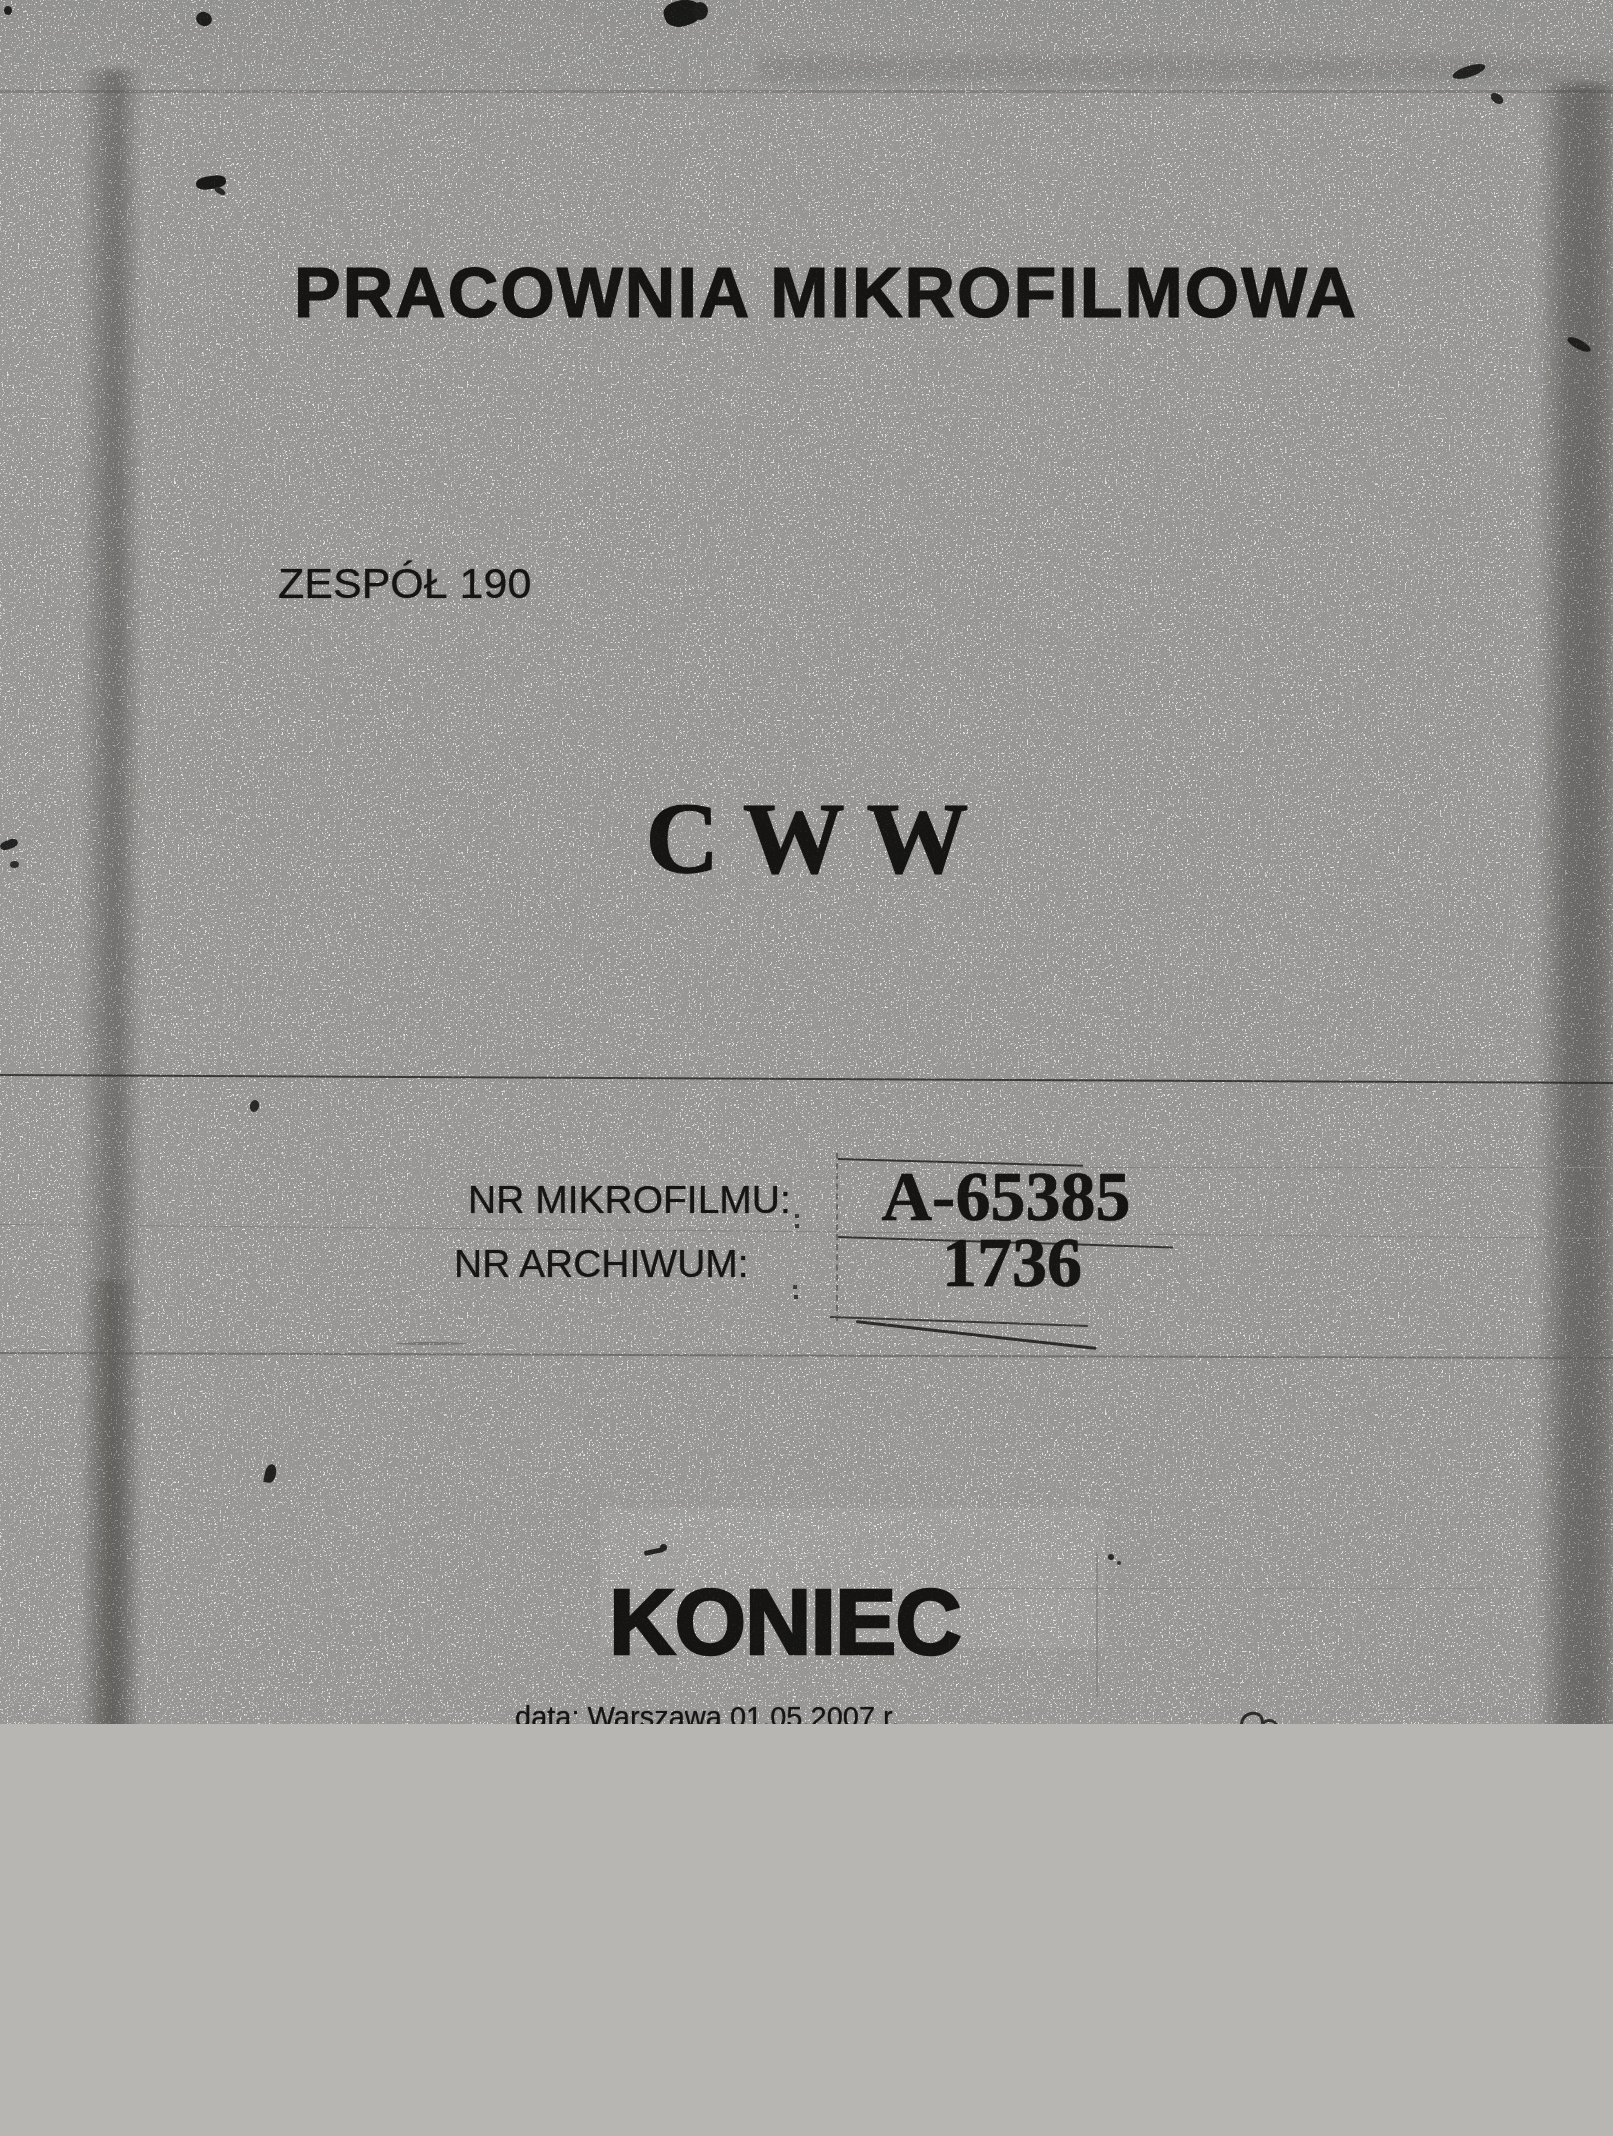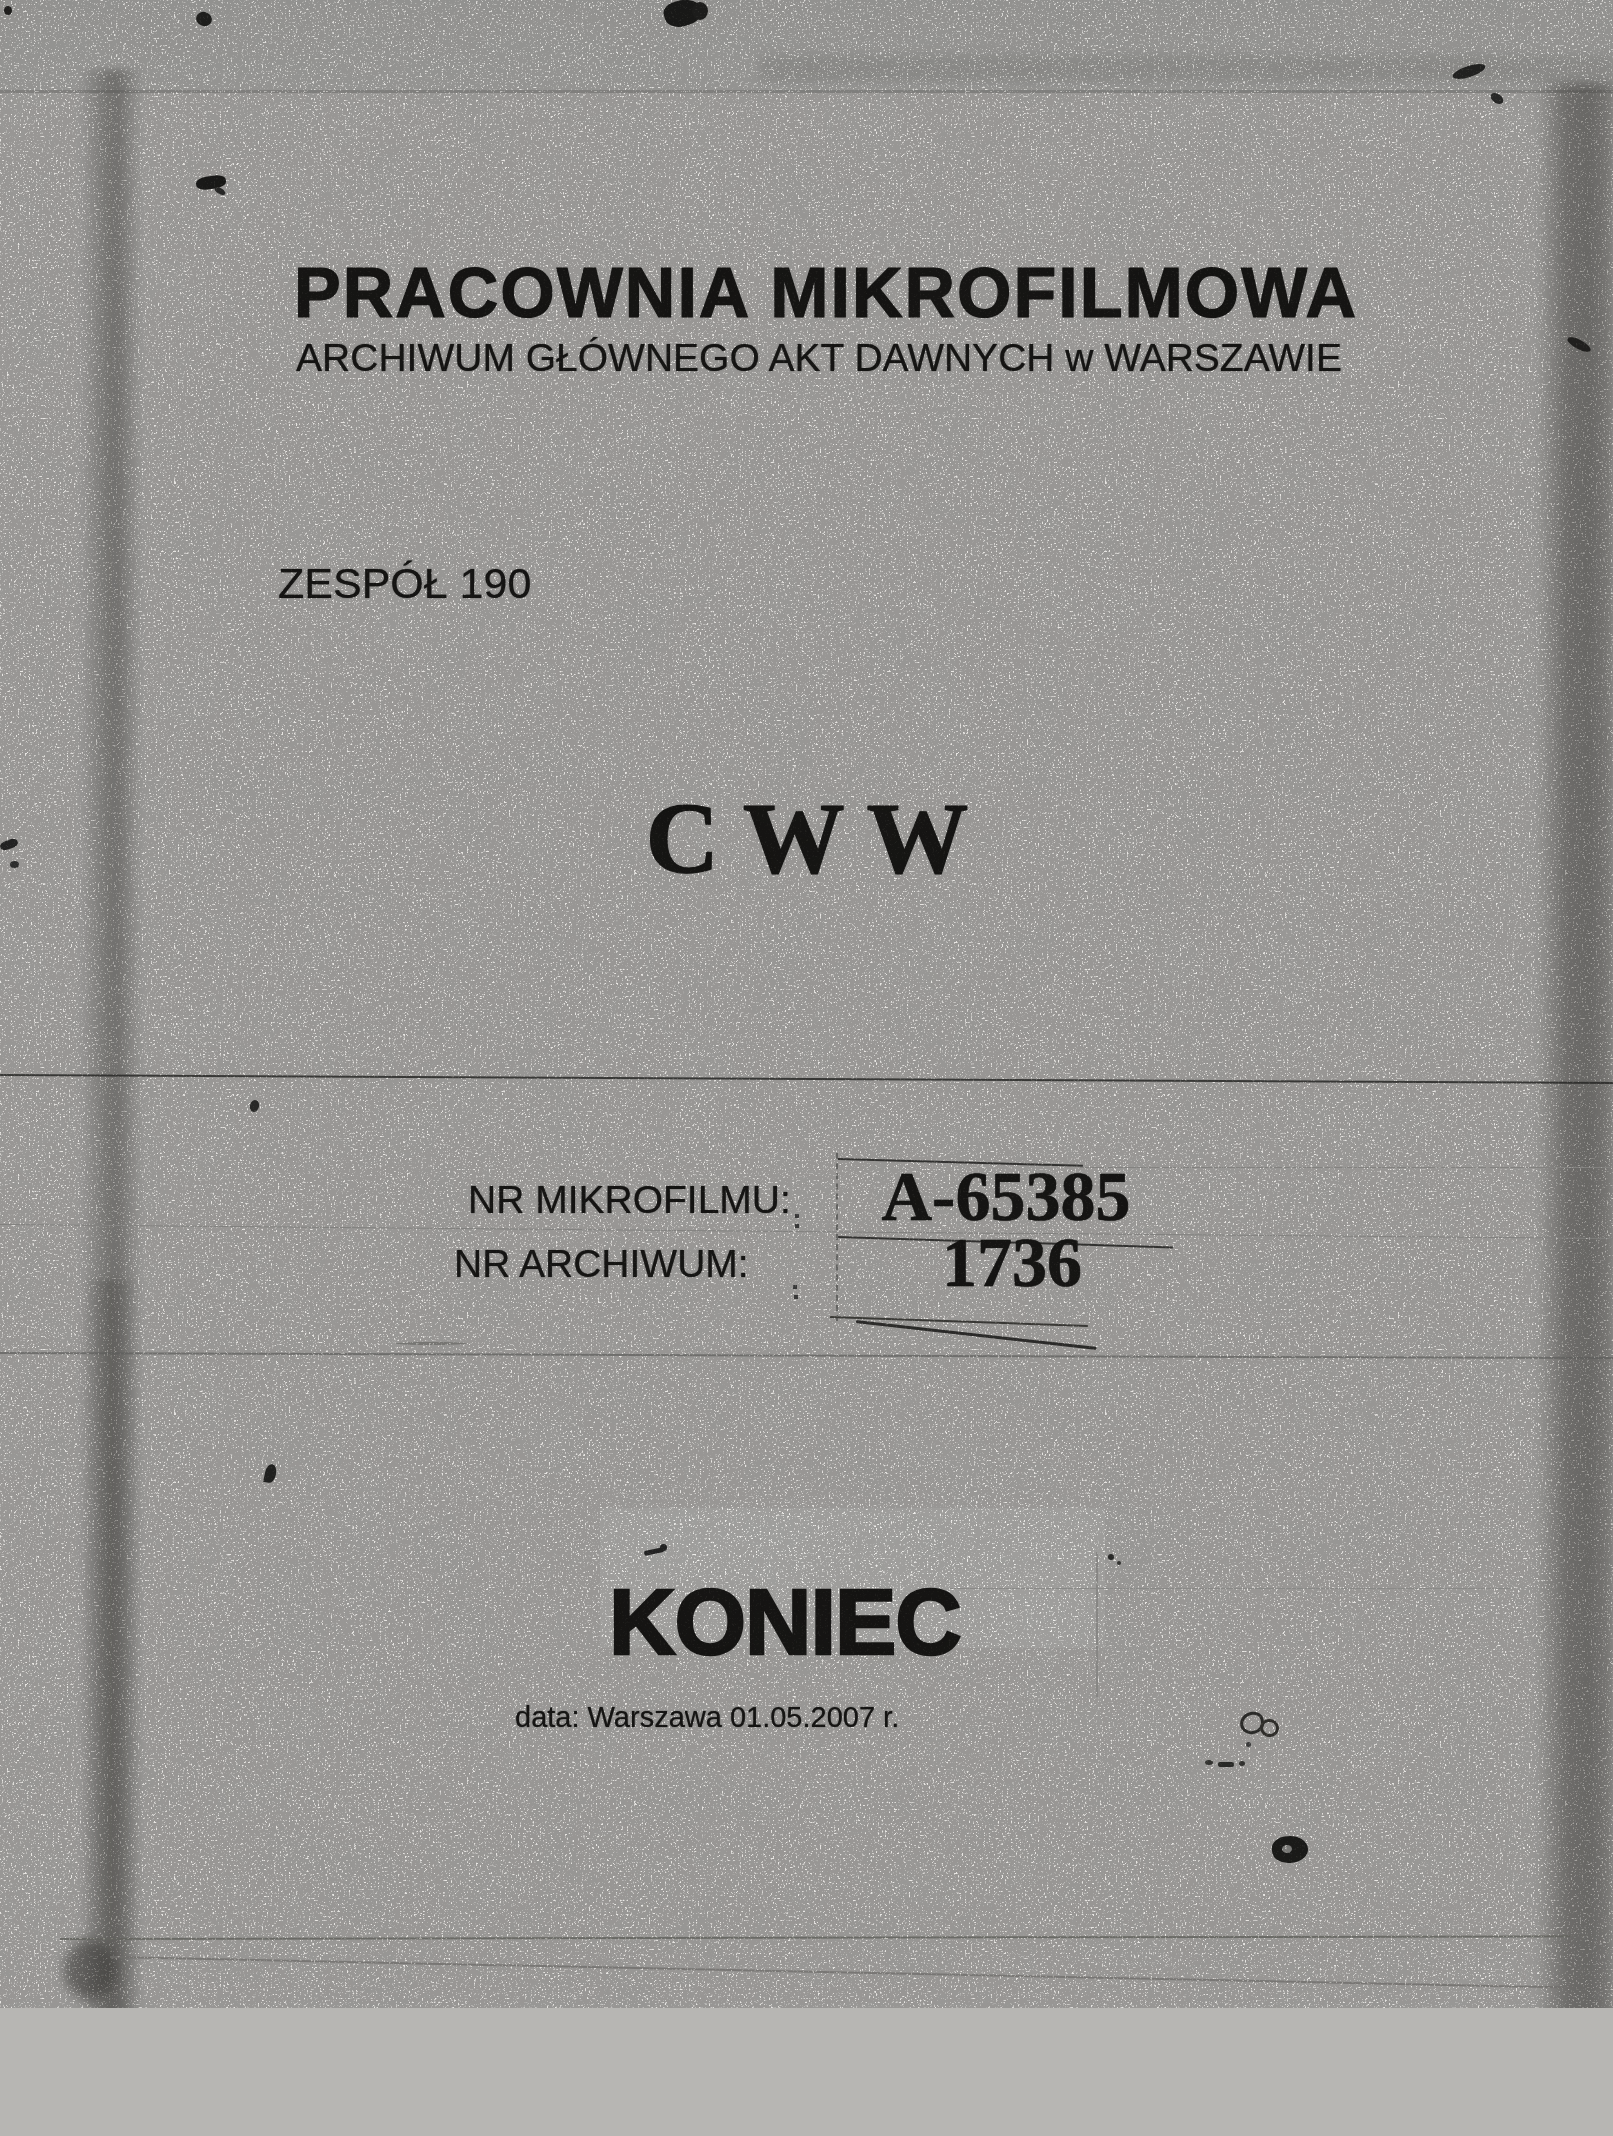--- a/index.html
+++ b/index.html
@@ -1,18 +1,18 @@
 <!DOCTYPE html>
 <html><head>
 <meta charset="utf-8">
 <style>
   html,body{margin:0;padding:0;background:#b7b6b3;}
   .page{
     position:relative;
-    width:1613px;height:2008px;
+    width:1613px;height:1724px;
     background:#eae8e5;
     overflow:hidden;
     font-family:"Liberation Sans", sans-serif;
   }
   .txt{
     position:absolute;
     color:#1d1c1a;
     white-space:nowrap;
     line-height:1;
     text-shadow:0 0 1.2px rgba(28,27,25,.8);
@@ -188,21 +188,20 @@
   <div class="mark m-blob-b"></div>
   <div class="mark m-blob-b-hole"></div>
   <div class="mark m-sp2"></div>
   <div class="mark m-sp3"></div>
   <div class="mark m-colon1"></div>
   <div class="mark m-colon2"></div>
   <div class="mark m-colon3"></div>
   <div class="mark m-colon4"></div>
 
   <div class="txt title center">PRACOWNIA MIKROFILMOWA</div>
-  <div class="txt subtitle center">ARCHIWUM GŁÓWNEGO AKT DAWNYCH w WARSZAWIE</div>
   <div class="txt zespol">ZESPÓŁ 190</div>
   <div class="txt cww center">C W W</div>
   <div class="txt lbl-mikro">NR MIKROFILMU:</div>
   <div class="txt val val-mikro center">A-65385</div>
   <div class="txt lbl-sygn">NR ARCHIWUM:</div>
   <div class="txt val val-sygn center">1736</div>
   <div class="txt koniec">KONIEC</div>
   <div class="txt dateline">data: Warszawa 01.05.2007 r.</div>
 
   <svg class="grain" width="1613" height="2136" xmlns="http://www.w3.org/2000/svg">

